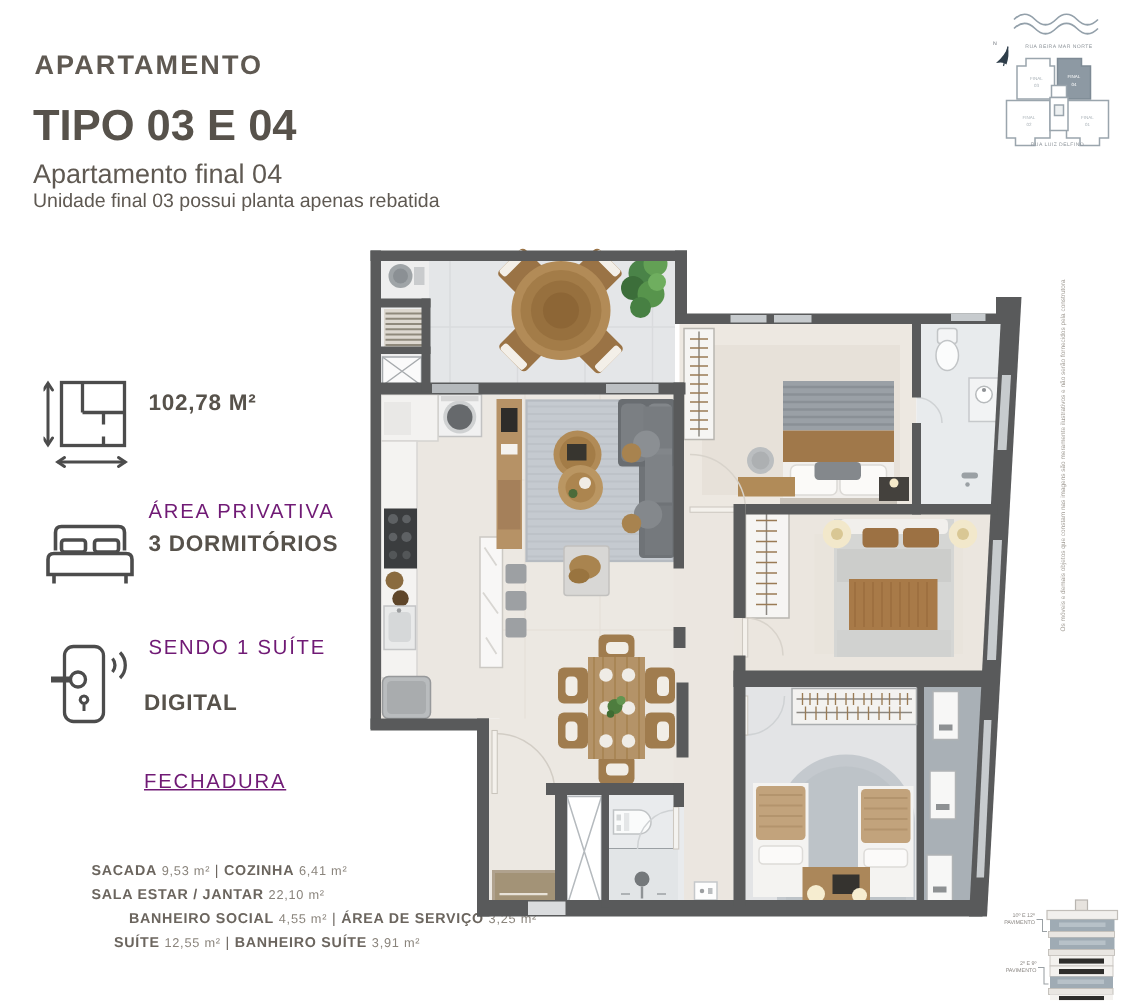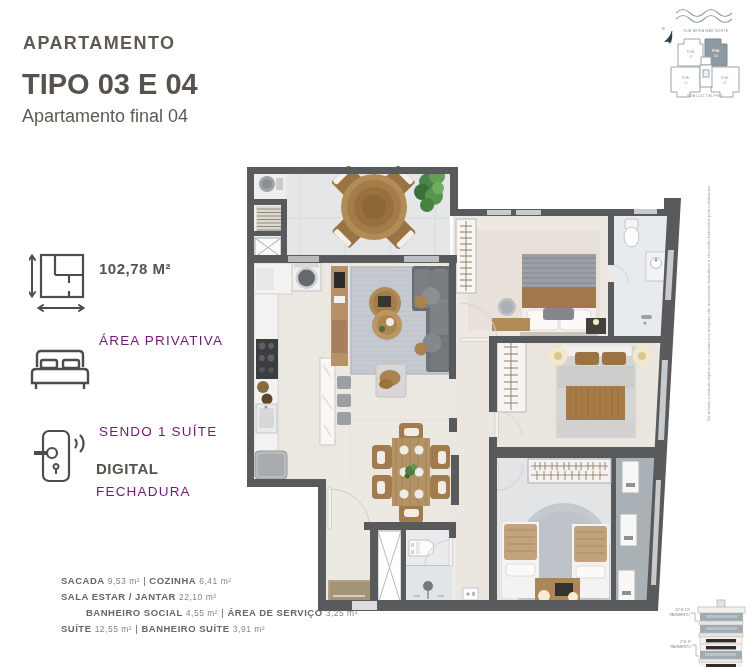--- a/index.html
+++ b/index.html
@@ -19,20 +19,21 @@
 </head>
 <body>
 <div id="canvas">
 
   <div class="abs h1" style="left:23px;top:33px;">APARTAMENTO</div>
 
   <div class="abs h2" style="left:22px;top:68px;">TIPO 03 E 04</div>
 
   <div class="abs sub1" style="left:22px;top:106px;">Apartamento final 04</div>
 
+  <div class="abs sub2" style="left:22px;top:126px;">Unidade final 03 possui planta apenas rebatida</div>
 
   <svg class="abs" style="left:29px;top:252px;" width="60" height="62" viewBox="0 0 60 62">
     <g fill="none" stroke="#4c4c4c" stroke-width="2.2">
       <rect x="12" y="3" width="42" height="42"></rect>
       <path d="M26 3 v20 M26 23 h28 M40 23 v8 M40 39 v6"></path>
     </g>
     <g stroke="#4c4c4c" stroke-width="2" fill="none" stroke-linecap="round">
       <path d="M3 4 v40"></path>
       <path d="M0 8 l3 -4.5 l3 4.5 M0 40 l3 4.5 l3 -4.5"></path>
       <path d="M10 56 h44"></path>
@@ -46,40 +47,41 @@
   <svg class="abs" style="left:29px;top:347px;" width="62" height="46" viewBox="0 0 62 46">
     <g fill="none" stroke="#4c4c4c" stroke-width="2.4">
       <path d="M8 20 v-12 q0 -4 4 -4 h38 q4 0 4 4 v12"></path>
       <path d="M3 36 v-10 q0 -4 4 -4 h48 q4 0 4 4 v10 z"></path>
       <path d="M7 36 v6 M55 36 v6"></path>
       <rect x="12" y="13" width="16" height="8" rx="2"></rect>
       <rect x="34" y="13" width="16" height="8" rx="2"></rect>
     </g>
   </svg>
 
+  <div class="abs feat-b" style="left:99px;top:354px;">3 DORMITÓRIOS</div>
   <div class="abs feat-r" style="left:99px;top:376px;">SENDO 1 SUÍTE</div>
 
   <svg class="abs" style="left:31px;top:428px;" width="58" height="56" viewBox="0 0 58 56">
     <g fill="none" stroke="#4c4c4c" stroke-width="2.2">
       <rect x="12" y="3" width="26" height="50" rx="6"></rect>
       <circle cx="21" cy="25" r="5"></circle>
       <path d="M3 25 h13" stroke-width="4"></path>
       <path d="M25 41 v5 M25 41 a2.5 2.5 0 1 1 0.01 0" stroke-width="2"></path>
       <path d="M44 20 a7 7 0 0 0 0 -9"></path>
       <path d="M49 24 a12 12 0 0 0 0 -17"></path>
     </g>
   </svg>
 
-  <div class="abs feat-r" style="left:96px;top:436px;">FECHADURA</div>
+  <div class="abs feat-r" style="left:96px;top:465px;text-decoration:underline;">FECHADURA</div>
   <div class="abs feat-b" style="left:96px;top:460px;">DIGITAL</div>
 
   <div class="abs lst" style="left:29px;top:575px;"><b>SACADA</b> <span class="n">9,53 m²</span> | <b>COZINHA</b> <span class="n">6,41 m²</span></div>
   <div class="abs lst" style="left:29px;top:591px;"><b>SALA ESTAR / JANTAR</b> <span class="n">22,10 m²</span></div>
   <div class="abs lst" style="left:29px;top:607px;padding-left:25px;"><b>BANHEIRO SOCIAL</b> <span class="n">4,55 m²</span> | <b>ÁREA DE SERVIÇO</b> <span class="n">3,25 m²</span></div>
-  <div class="abs lst" style="left:29px;top:623px;"><b>SUÍTE</b> <span class="n">12,55 m²</span> | <b>BANHEIRO SUÍTE</b> <span class="n">3,91 m²</span></div>
+  <div class="abs lst" style="left:44px;top:623px;"><b>SUÍTE</b> <span class="n">12,55 m²</span> | <b>BANHEIRO SUÍTE</b> <span class="n">3,91 m²</span></div>
 
   <div class="abs" style="left:706px;top:421px;font-size:4.3px;color:#a19c95;transform:rotate(-90deg);transform-origin:0 0;letter-spacing:0px;white-space:nowrap;">Os móveis e demais objetos que constam nas imagens são meramente ilustrativos e não serão fornecidos pela construtora</div>
 
   <svg id="plan" class="abs" style="left:0;top:0;" width="754" height="667" viewBox="0 0 754 667">
 
   <g>
     <rect x="254" y="174" width="196" height="89" fill="#e4e6e8"></rect>
     <path d="M300 174 V263 M345 174 V263 M390 174 V263 M435 174 V263 M254 218 H450" stroke="#d9dbdd" stroke-width="1" fill="none"></path>
   </g>
 

